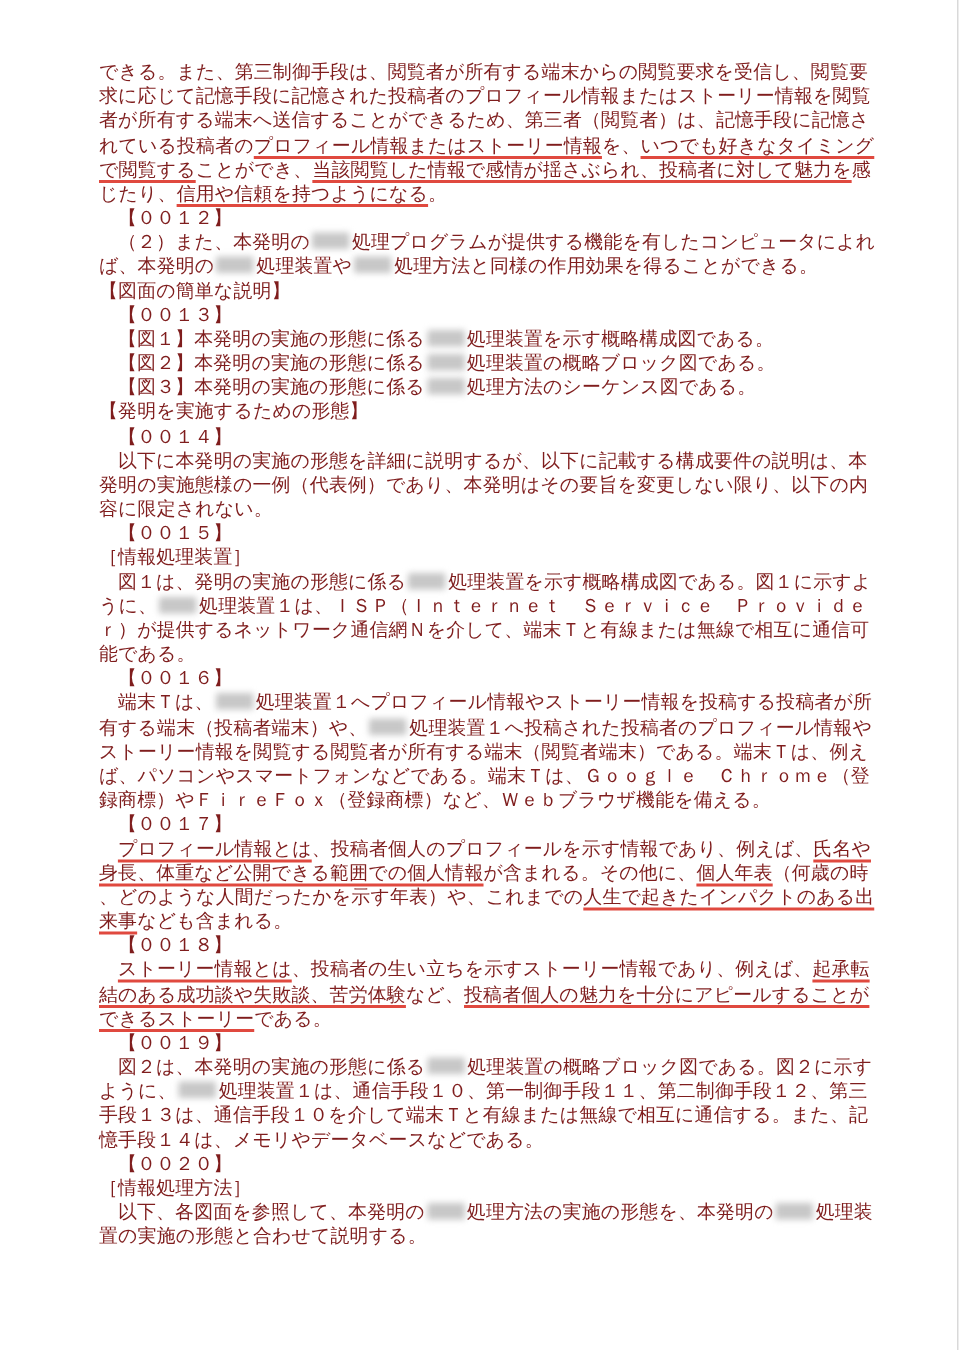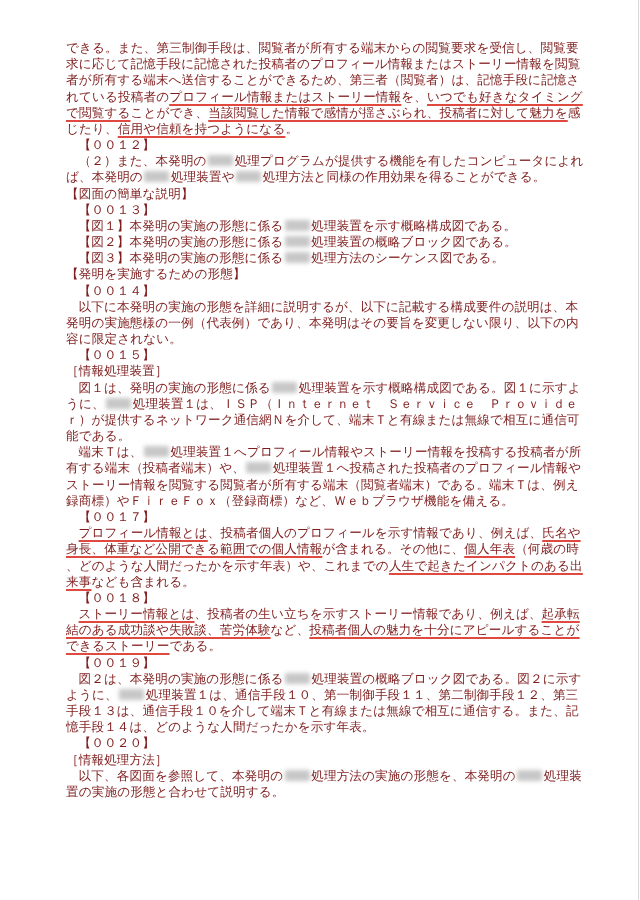--- a/index.html
+++ b/index.html
@@ -53,36 +53,38 @@
     <div class="line indent"><span>【００１４】</span></div>
     <div class="line indent"><span>以下に本発明の実施の形態を詳細に説明するが、以下に記載する構成要件の説明は、本</span></div>
     <div class="line"><span>発明の実施態様の一例（代表例）であり、本発明はその要旨を変更しない限り、以下の内</span></div>
     <div class="line"><span>容に限定されない。</span></div>
     <div class="line indent"><span>【００１５】</span></div>
     <div class="line"><span>［情報処理装置］</span></div>
     <div class="line indent"><span>図１は、発明の実施の形態に係る</span><span class="redact"></span><span>処理装置を示す概略構成図である。図１に示すよ</span></div>
     <div class="line"><span>うに、</span><span class="redact"></span><span>処理装置１は、ＩＳＰ（Ｉｎｔｅｒｎｅｔ　Ｓｅｒｖｉｃｅ　Ｐｒｏｖｉｄｅ</span></div>
     <div class="line"><span>ｒ）が提供するネットワーク通信網Ｎを介して、端末Ｔと有線または無線で相互に通信可</span></div>
     <div class="line"><span>能である。</span></div>
+    <div class="line indent"><span>【００１６】</span></div>
     <div class="line indent"><span>端末Ｔは、</span><span class="redact"></span><span>処理装置１へプロフィール情報やストーリー情報を投稿する投稿者が所</span></div>
     <div class="line"><span>有する端末（投稿者端末）や、</span><span class="redact"></span><span>処理装置１へ投稿された投稿者のプロフィール情報や</span></div>
     <div class="line"><span>ストーリー情報を閲覧する閲覧者が所有する端末（閲覧者端末）である。端末Ｔは、例え</span></div>
+    <div class="line"><span>ば、パソコンやスマートフォンなどである。端末Ｔは、Ｇｏｏｇｌｅ　Ｃｈｒｏｍｅ（登</span></div>
     <div class="line"><span>録商標）やＦｉｒｅＦｏｘ（登録商標）など、Ｗｅｂブラウザ機能を備える。</span></div>
     <div class="line indent"><span>【００１７】</span></div>
     <div class="line indent"><span class="u">プロフィール情報とは</span><span>、投稿者個人のプロフィールを示す情報であり、例えば、</span><span class="u">氏名や</span></div>
     <div class="line"><span class="u">身長、体重など公開できる範囲での個人情報</span><span>が含まれる。その他に、</span><span class="u">個人年表</span><span>（何歳の時</span></div>
     <div class="line"><span>、どのような人間だったかを示す年表）や、これまでの</span><span class="u">人生で起きたインパクトのある出</span></div>
     <div class="line"><span class="u">来事</span><span>なども含まれる。</span></div>
     <div class="line indent"><span>【００１８】</span></div>
     <div class="line indent"><span class="u">ストーリー情報とは</span><span>、投稿者の生い立ちを示すストーリー情報であり、例えば、</span><span class="u">起承転</span></div>
     <div class="line"><span class="u">結のある成功談や失敗談、苦労体験</span><span>など、</span><span class="u">投稿者個人の魅力を十分にアピールすることが</span></div>
     <div class="line"><span class="u">できるストーリー</span><span>である。</span></div>
     <div class="line indent"><span>【００１９】</span></div>
     <div class="line indent"><span>図２は、本発明の実施の形態に係る</span><span class="redact"></span><span>処理装置の概略ブロック図である。図２に示す</span></div>
     <div class="line"><span>ように、</span><span class="redact"></span><span>処理装置１は、通信手段１０、第一制御手段１１、第二制御手段１２、第三</span></div>
     <div class="line"><span>手段１３は、通信手段１０を介して端末Ｔと有線または無線で相互に通信する。また、記</span></div>
-    <div class="line"><span>憶手段１４は、どのような人間だったかを示す年表。</span></div>
+    <div class="line"><span>憶手段１４は、メモリやデータベースなどである。</span></div>
     <div class="line indent"><span>【００２０】</span></div>
     <div class="line"><span>［情報処理方法］</span></div>
     <div class="line indent"><span>以下、各図面を参照して、本発明の</span><span class="redact"></span><span>処理方法の実施の形態を、本発明の</span><span class="redact"></span><span>処理装</span></div>
     <div class="line"><span>置の実施の形態と合わせて説明する。</span></div>
   </div>
 <div class="edge-right"></div>
 
 </body></html>

